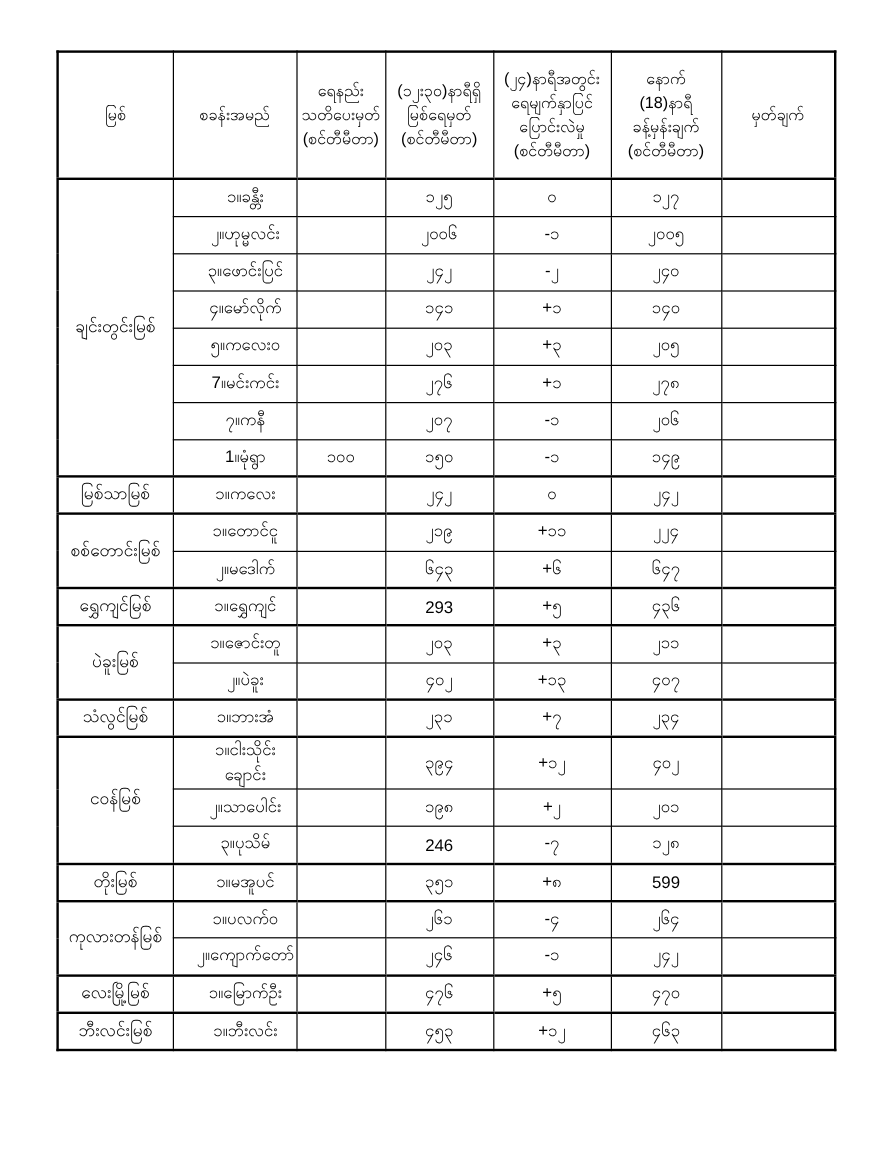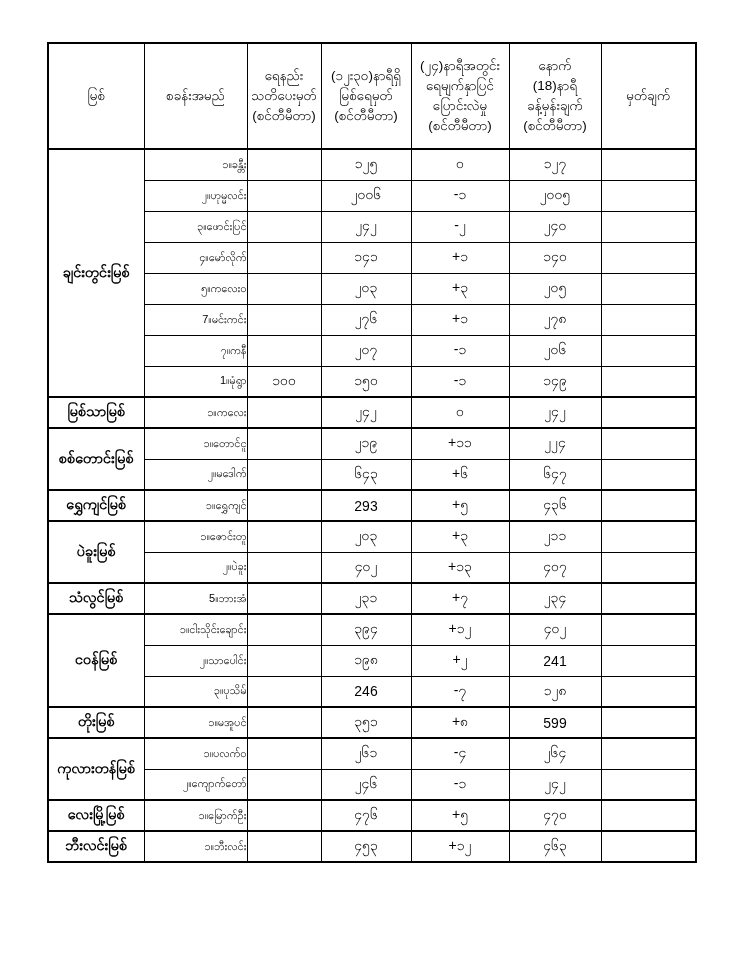--- a/index.html
+++ b/index.html
@@ -33,29 +33,29 @@
     font-size: 13.5px;
     font-weight: 400;
     text-align: center;
     white-space: pre-line;
     line-height: 1.5;
     border-bottom: 2px solid #000000 !important;
     padding: 2px 1px;
   }
   tbody td { height: 31px; font-size: 14px; }
   td.river {
-    font-weight: 700;
+    font-weight: 400;
     text-align: center;
     font-size: 14.5px;
     padding: 0 1px;
   }
   td.station {
-    text-align: right;
+    text-align: center;
     padding-left: 18px;
-    font-size: 11px;
+    font-size: 14px;
   }
   td.num { text-align: center; }
   tr.group-start td { border-top: 2px solid #000000; }
   
   col.c-river    { width: 96px; }
   col.c-station  { width: 103px; }
   col.c-warn     { width: 74px; }
   col.c-level    { width: 90px; }
   col.c-change   { width: 98px; }
   col.c-forecast { width: 92px; }
@@ -209,42 +209,42 @@
         <tr>
           <td class="station">၂။ပဲခူး</td>
           <td class="num"></td>
           <td class="num">၄၀၂</td>
           <td class="num">+၁၃</td>
           <td class="num">၄၀၇</td>
           <td class="num"></td>
         </tr>
         <tr class="group-start">
           <td rowspan="1" class="river">သံလွင်မြစ်</td>
-          <td class="station">5။ဘားအံ</td>
+          <td class="station">၁။ဘားအံ</td>
           <td class="num"></td>
           <td class="num">၂၃၁</td>
           <td class="num">+၇</td>
           <td class="num">၂၃၄</td>
           <td class="num"></td>
         </tr>
         <tr class="group-start">
           <td rowspan="3" class="river">ငဝန်မြစ်</td>
           <td class="station">၁။ငါးသိုင်းချောင်း</td>
           <td class="num"></td>
           <td class="num">၃၉၄</td>
           <td class="num">+၁၂</td>
           <td class="num">၄၀၂</td>
           <td class="num"></td>
         </tr>
         <tr>
           <td class="station">၂။သာပေါင်း</td>
           <td class="num"></td>
           <td class="num">၁၉၈</td>
           <td class="num">+၂</td>
-          <td class="num">241</td>
+          <td class="num">၂၀၁</td>
           <td class="num"></td>
         </tr>
         <tr>
           <td class="station">၃။ပုသိမ်</td>
           <td class="num"></td>
           <td class="num">246</td>
           <td class="num">-၇</td>
           <td class="num">၁၂၈</td>
           <td class="num"></td>
         </tr>

